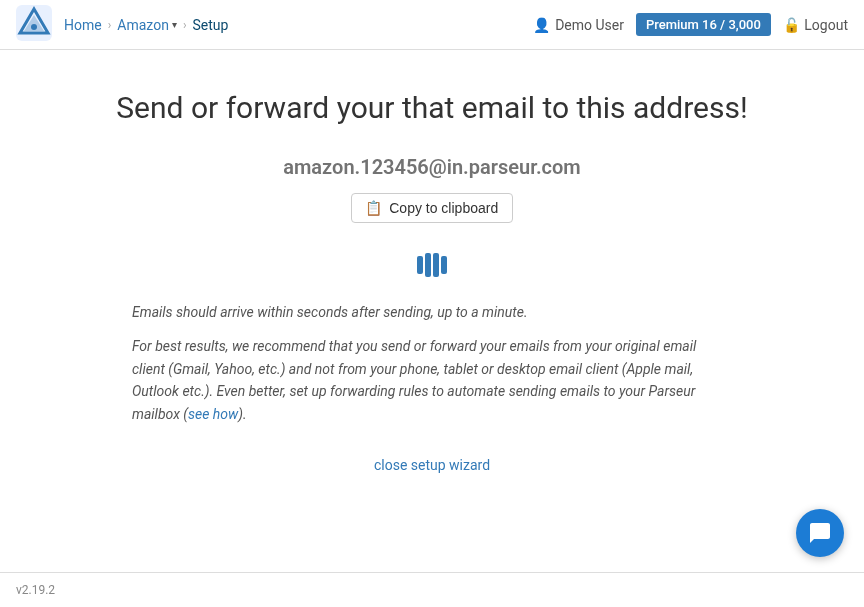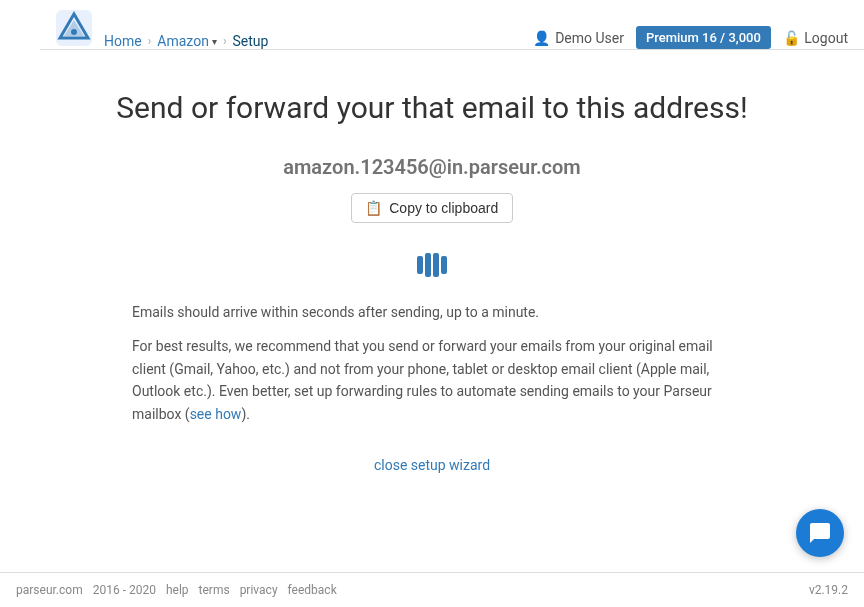--- a/index.html
+++ b/index.html
@@ -9,26 +9,25 @@
       color: #333;
       background: #fff;
       min-height: 607px;
       display: flex;
       flex-direction: column;
     }
 
     
     nav {
       display: flex;
-      align-items: flex-end;
+      align-items: center;
       background: #fff;
       border-bottom: 1px solid #ddd;
       padding: 0 16px;
       height: 50px;
-      margin-left: 40px;
     }
     .nav-logo {
       width: 36px;
       height: 36px;
       margin-right: 12px;
     }
     .nav-links {
       display: flex;
       align-items: center;
       gap: 4px;
@@ -153,20 +152,21 @@
 
     .info-block {
       max-width: 600px;
       width: 100%;
       color: #555;
       font-size: 14px;
       line-height: 1.6;
     }
     .info-block p {
       margin-bottom: 12px;
+      font-style: italic;
     }
     .info-link {
       color: #337ab7;
       text-decoration: none;
       cursor: pointer;
     }
 
     .close-wizard {
       margin-top: 20px;
       color: #337ab7;
@@ -281,22 +281,14 @@
   <a class="close-wizard">close setup wizard</a>
 </main>
 
 <div class="chat-btn">
   <svg viewBox="0 0 24 24">
     <path d="M20 2H4c-1.1 0-2 .9-2 2v18l4-4h14c1.1 0 2-.9 2-2V4c0-1.1-.9-2-2-2z"></path>
   </svg>
 </div>
 
 <footer>
-  <div class="footer-left">
-    <span>parseur.com</span>
-    <span>2016 - 2020</span>
-    <a class="footer-link">help</a>
-    <a class="footer-link">terms</a>
-    <a class="footer-link">privacy</a>
-    <a class="footer-link">feedback</a>
-  </div>
   <span>v2.19.2</span>
 </footer>
 
 </body></html>

